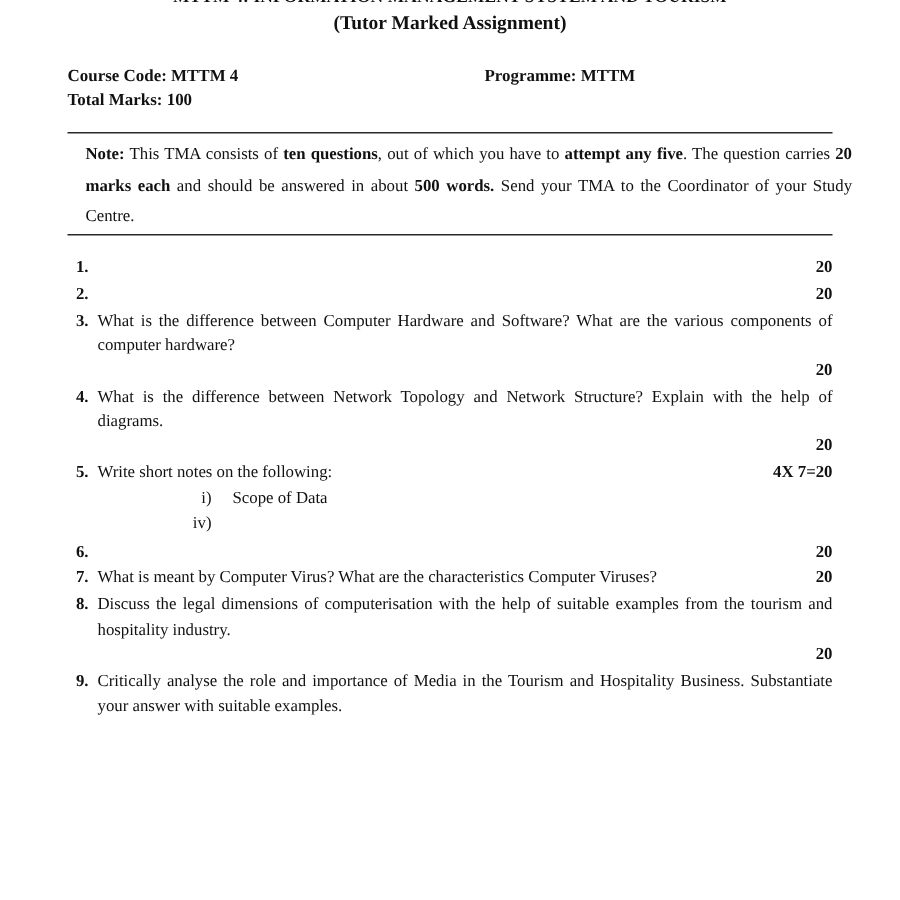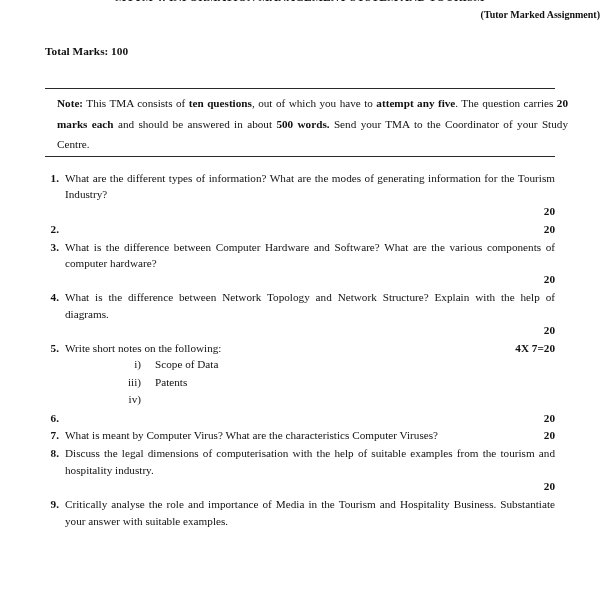--- a/index.html
+++ b/index.html
@@ -35,25 +35,24 @@
   }
   .doc-title {
     font-size: 11.6px;
     font-weight: bold;
     letter-spacing: .1px;
     line-height: 14px;
     margin: 0;
     white-space: nowrap;
   }
   .doc-subtitle {
-    font-size: 10px;
+    font-size: 13px;
     font-weight: bold;
     line-height: 15px;
     margin: 2px 0 0 0;
-    text-align: right;
   }
 
   
   .meta {
     position: absolute;
     left: 45px;
     top: 44px;
     width: 510px;
     font-size: 11.3px;
     font-weight: bold;
@@ -172,36 +171,39 @@
 
 <div class="page">
 
   <div class="header">
     <div class="doc-title">MTTM 4: INFORMATION MANAGEMENT SYSTEM AND TOURISM</div>
     <div class="doc-subtitle">(Tutor Marked Assignment)</div>
   </div>
 
   <div class="meta">
     <div class="meta-row">
+      <span class="meta-left">Course Code: MTTM 4</span>
+      <span class="meta-right">Programme: MTTM</span>
+    </div>
+    <div class="meta-row">
       <span class="meta-left">Total Marks: 100</span>
     </div>
   </div>
 
   <div class="rule rule-top"></div>
   <div class="rule rule-bottom"></div>
 
   <div class="note">
     <b>Note:</b><span> This TMA consists of </span><b>ten questions</b><span>, out of which you have to </span><b>attempt any five</b><span>. The question carries </span><b>20 marks each</b><span> and should be answered in about </span><b>500 words.</b><span> Send your TMA to the Coordinator of your Study Centre.</span>
   </div>
 
   <div class="questions" id="questions-list">
       <div class="q">
         <div class="q-num">1.</div>
         <div class="q-body">
-          <div class="q-text"><span>What are the different types of information? What are the modes of generating information for the Tourism Industry?</span></div>
           <div class="marks-line">20</div>
         </div>
       </div>
       <div class="q">
         <div class="q-num">2.</div>
         <div class="q-body">
           <div class="marks-line">20</div>
         </div>
       </div>
       <div class="q">
@@ -221,24 +223,20 @@
       <div class="q">
         <div class="q-num">5.</div>
         <div class="q-body">
           <div class="q-text nojust"><span class="marks">4X 7=20</span><span>Write short notes on the following:</span></div>
           <ul class="sublist indent-a">
             <li>
               <span class="roman">i)</span>
               <span class="sub-label">Scope of Data</span>
             </li>
             <li>
-              <span class="roman">iii)</span>
-              <span class="sub-label">Patents</span>
-            </li>
-            <li>
               <span class="roman">iv)</span>
             </li>
           </ul>
         </div>
       </div>
       <div class="q">
         <div class="q-num">6.</div>
         <div class="q-body">
           <div class="marks-line">20</div>
         </div>

